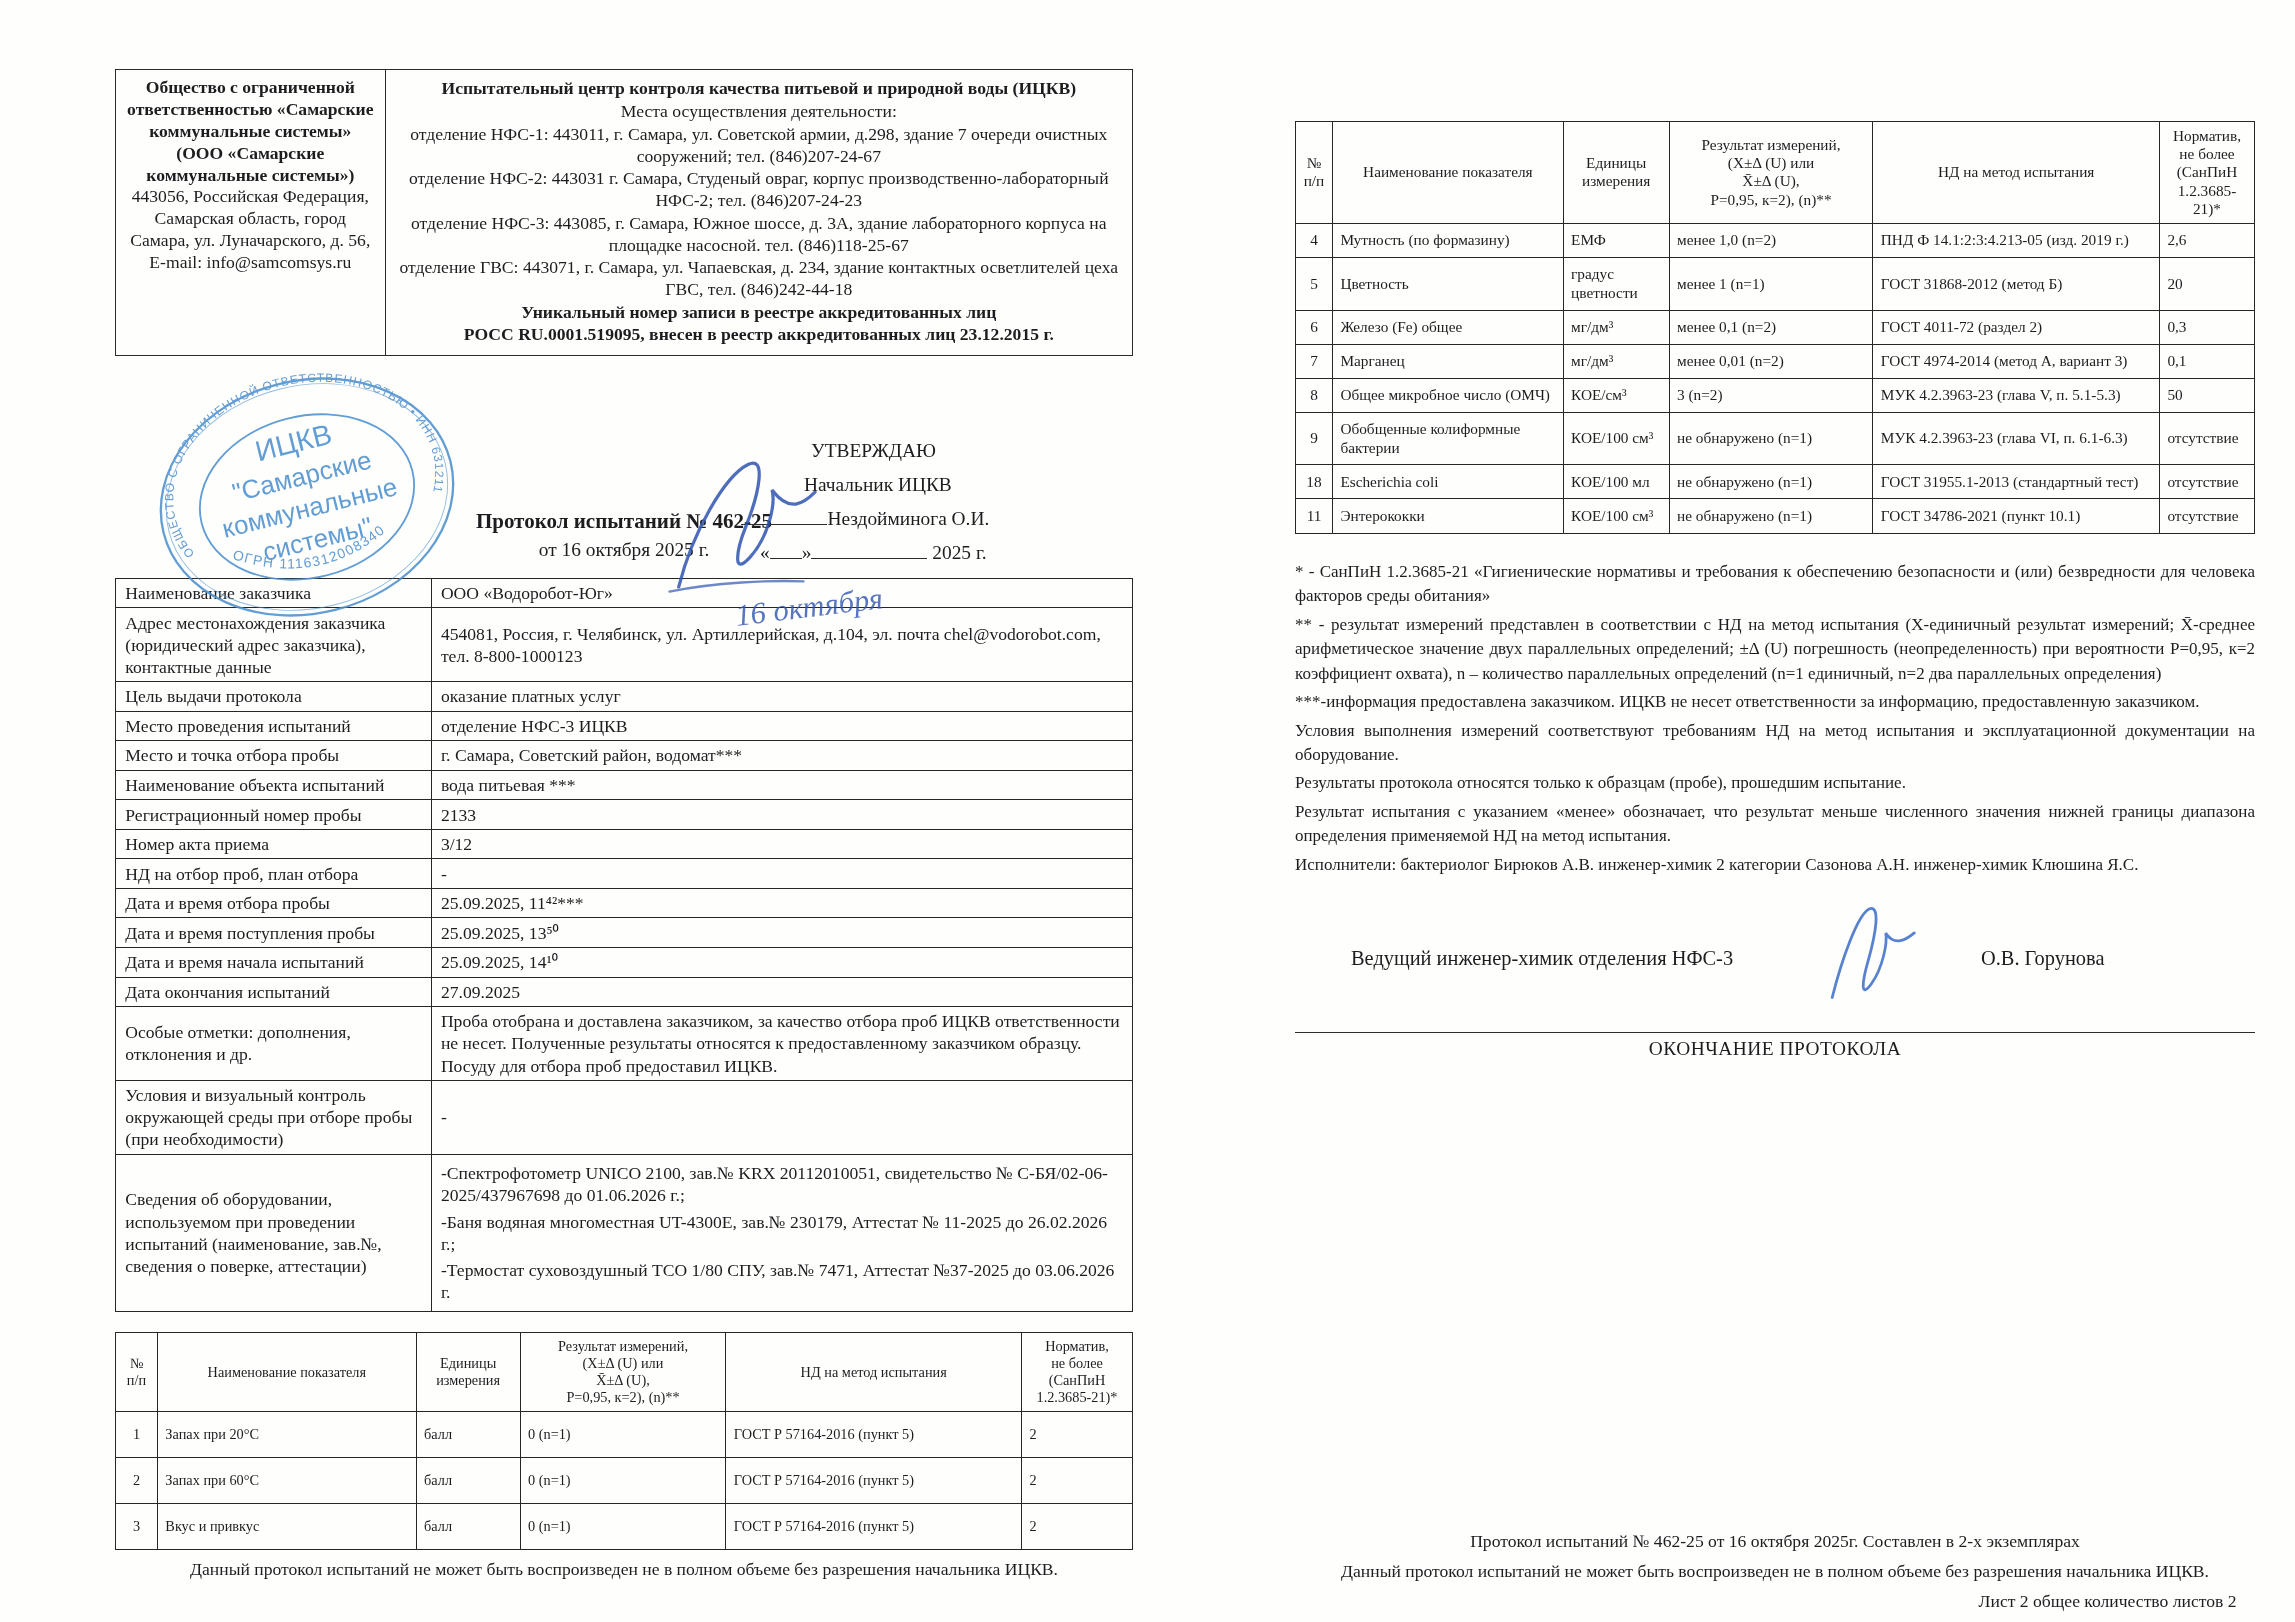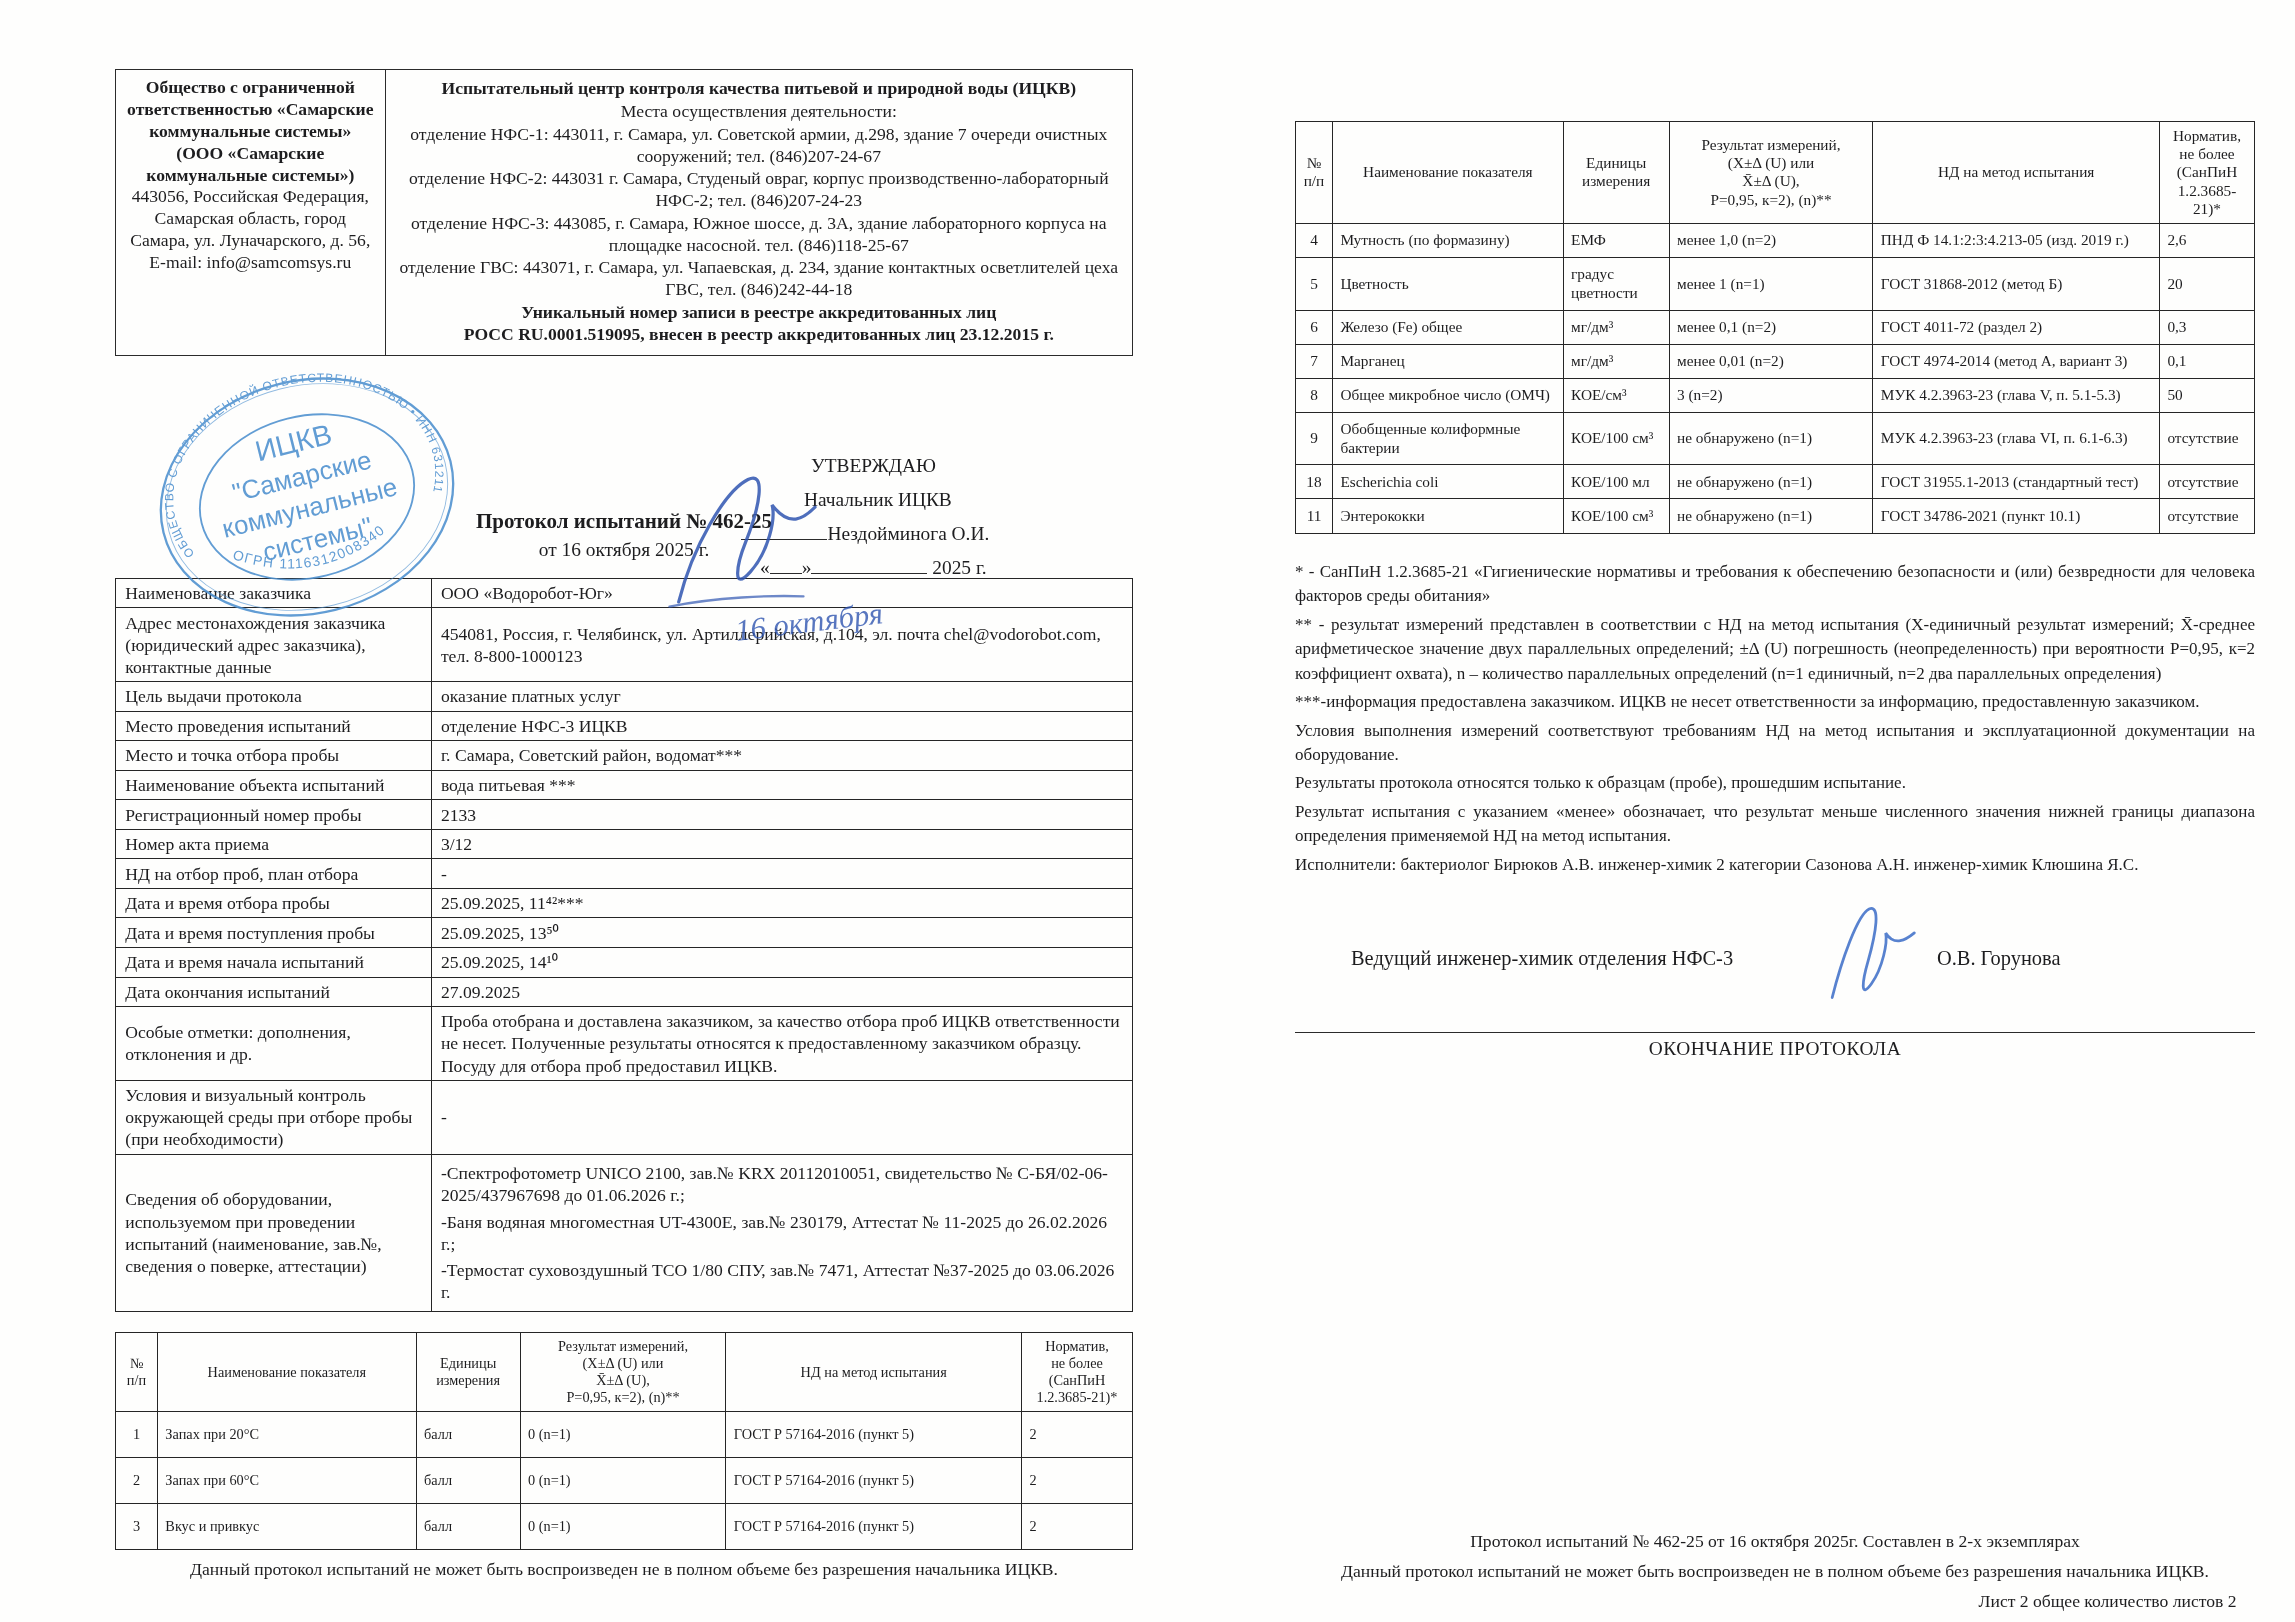--- a/index.html
+++ b/index.html
@@ -17,21 +17,21 @@
   table.hdr td{border:1.9px solid #2b2b2b;padding:7.4px 9.3px;vertical-align:top;}
   td.hdr-left{width:250px;}
   .hdr-center div{margin:0.9px 0;}
   .hdr-center [data-bind-lines] div{margin:0.9px 0;}
 
   
   .stamp{position:absolute;left:28px;top:296px;width:328px;height:264px;opacity:.88;}
   .stamp text{font-family:"Liberation Sans", sans-serif;fill:#4d90cf;}
 
   
-  .approval{position:absolute;left:601px;top:380px;width:439px;font-size:19.4px;line-height:1.75;}
+  .approval{position:absolute;left:601px;top:365px;width:439px;font-size:19.4px;line-height:1.75;}
   .ap-l1{margin-left:95px;}
   .ap-l2{margin-left:88px;}
   .ap-l3{margin-left:25.4px;}
   .ap-l4{margin-left:44px;}
   .blank{display:inline-block;border-bottom:1.4px solid #2b2b2b;height:18.5px;vertical-align:baseline;}
   .w70{width:32px;} .w180{width:86px;} .w240{width:116px;}
   .sig1{position:absolute;left:-65px;top:14px;}
   .hand-date{position:absolute;left:18.5px;top:147px;font-size:30.5px;font-style:italic;
              color:#2f55b0;transform:rotate(-7deg);opacity:.8;white-space:nowrap;
              font-family:"Liberation Serif", serif;}
@@ -55,21 +55,21 @@
   table.results2{font-size:15.3px;margin-top:0;}
   table.results2 td{padding:7.4px 7.4px;}
   .foot1{font-size:17.6px;margin-top:8.3px;}
   .foot1.right{padding-right:23px;margin-top:2.8px;}
 
   
   .notes{font-size:17px;line-height:1.45;margin-top:26px;text-align:justify;}
   .notes div{margin:3.7px 0;}
   .signoff{position:relative;height:106px;margin-top:28px;font-size:20.4px;}
   .signoff-pos{position:absolute;left:56px;top:42px;}
-  .signoff-name{position:absolute;left:642px;top:42px;}
+  .signoff-name{position:absolute;left:686px;top:42px;}
   .sig2{position:absolute;left:500px;top:-9.3px;}
   .endline{border-top:1.9px solid #2b2b2b;margin-top:21px;width:100%;}
   .endtitle{font-size:19.4px;text-align:center;margin-top:4.6px;letter-spacing:0.5px;}
   .p2footer{position:absolute;left:0;top:1406px;width:100%;font-size:17.6px;line-height:1.7;}
   .p2footer .right{padding-right:18.5px;}
 </style>
 </head>
 <body>
 
 <div class="canvas">

